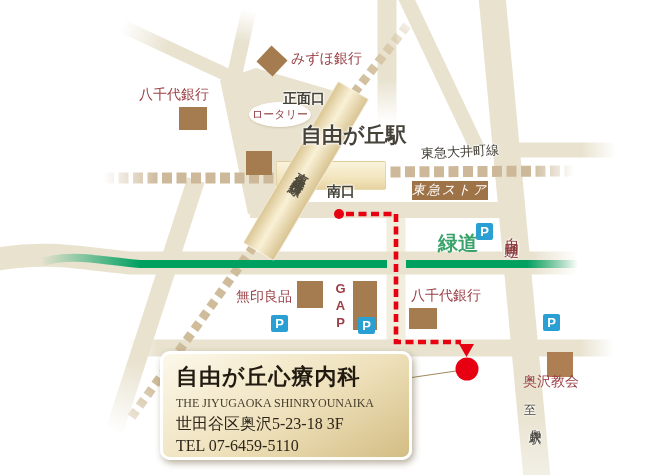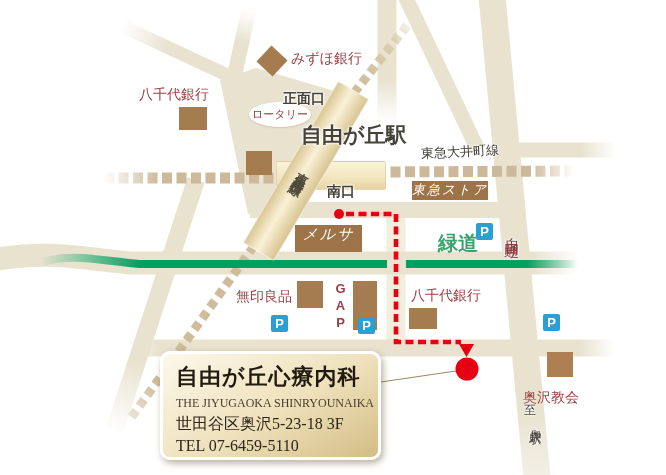--- a/index.html
+++ b/index.html
@@ -28,21 +28,21 @@
   .rotary span{font-size:11px;color:#8e3a3e;}
   
   .bld{position:absolute;background:#a57c4f;z-index:4;}
   .storebox{position:absolute;background:#9f7348;color:#fff;z-index:4;
      display:flex;align-items:flex-start;justify-content:center;letter-spacing:2px;font-style:italic;}
   
   .pk{position:absolute;width:17px;height:17px;background:#2a9fd3;border-radius:2px;z-index:4;
      color:#fff;font-weight:bold;font-size:13px;display:flex;align-items:center;justify-content:center;}
   .z5{z-index:5;}
   
-  .infobox{left:160px;top:351px;width:221px;height:109px;z-index:6;box-sizing:border-box;
+  .infobox{left:160px;top:351px;width:252px;height:109px;z-index:6;box-sizing:border-box;
      background:linear-gradient(150deg,#fcf8ea 0%,#eee0ba 55%,#d3bd84 100%);
      border:3px solid #fff;border-radius:10px;box-shadow:2px 3px 7px rgba(90,70,35,.45);
      padding:8px 0 0 13px;font-family:"Liberation Serif","DejaVu Serif",serif;color:#2c251a;}
   .infobox .t1{font-size:22px;font-weight:bold;color:#211a10;letter-spacing:1px;white-space:nowrap;}
   .infobox .t2{font-size:12px;margin-top:4px;color:#463d2e;white-space:nowrap;}
   .infobox .t3{font-size:16px;margin-top:3px;white-space:nowrap;}
   .infobox .t4{font-size:16px;margin-top:2px;white-space:nowrap;}
 </style>
 </head>
 <body>
@@ -176,23 +176,20 @@
   <div class="bld" style="left:261px;top:50px;width:22px;height:22px;transform:rotate(43deg);"></div>
   <div class="bld" style="left:179px;top:107px;width:28px;height:23px;"></div>
   <div class="bld" style="left:246px;top:151px;width:26px;height:24px;"></div>
   <div class="bld" style="left:297px;top:281px;width:26px;height:27px;"></div>
   <div class="bld" style="left:353px;top:281px;width:24px;height:49px;"></div>
   <div class="bld" style="left:409px;top:308px;width:28px;height:21px;"></div>
   <div class="bld" style="left:547px;top:352px;width:26px;height:25px;background:#ad7f52;"></div>
 
   <div class="storebox" style="left:412px;top:181px;width:76px;height:19px;font-size:13px;">
     <span>東急ストア</span>
-  </div>
-  <div class="storebox" style="left:295px;top:225px;width:67px;height:27px;font-size:15px;">
-    <span>メルサ</span>
   </div>
 
   <div class="pk" style="left:476px;top:223px;">
       <span>P</span>
     </div>
   <div class="pk" style="left:271px;top:315px;">
       <span>P</span>
     </div>
   <div class="pk" style="left:358px;top:317px;">
       <span>P</span>
@@ -205,21 +202,21 @@
   <div class="abs lbl maroon z5" style="left:139px;top:87px;font-size:14px;">八千代銀行</div>
   <div class="abs lbl dark halo z5" style="left:283px;top:91px;font-size:14px;font-weight:700;">正面口</div>
   <div class="abs lbl dark halo z5" style="left:301px;top:124px;font-size:21px;font-weight:700;">自由が丘駅</div>
   <div class="abs lbl dark halo z5" style="left:421px;top:145px;font-size:13px;transform:rotate(-3deg);">東急大井町線</div>
   <div class="abs lbl dark halo z5" style="left:327px;top:184px;font-size:14px;font-weight:700;">南口</div>
   <div class="abs lbl z5" style="left:425px;top:233px;font-size:20px;color:#3aa36c;font-weight:700;margin-left:13px;">緑道</div>
   <div class="abs lbl maroon z5" style="left:236px;top:289px;font-size:14px;">無印良品</div>
   <div class="abs lbl maroon z5" style="left:411px;top:288px;font-size:14px;">八千代銀行</div>
   <div class="abs vtext maroon z5" style="left:334px;top:281px;font-size:13px;font-weight:700;letter-spacing:2px;">GAP</div>
   <div class="abs vtext maroon halo z5" style="left:505px;top:225px;font-size:15px;letter-spacing:3px;transform:rotate(2deg);color:#8e3c3e;">自由通り</div>
-  <div class="abs lbl maroon z5" style="left:523px;top:390px;font-size:14px;">奥沢教会</div>
+  <div class="abs lbl maroon z5" style="left:523px;top:374px;font-size:14px;">奥沢教会</div>
   <div class="abs lbl dark halo z5" style="left:524px;top:404px;font-size:12px;">至</div>
   <div class="abs vtext dark halo z5" style="left:531px;top:420px;font-size:12px;letter-spacing:2px;transform:rotate(5deg);">奥沢駅</div>
 
   <div class="abs infobox">
     <div class="t1">自由が丘心療内科</div>
     <div class="t2">THE JIYUGAOKA SHINRYOUNAIKA</div>
     <div class="t3">世田谷区奥沢5-23-18 3F</div>
     <div class="t4">TEL 07-6459-5110</div>
   </div>
 

